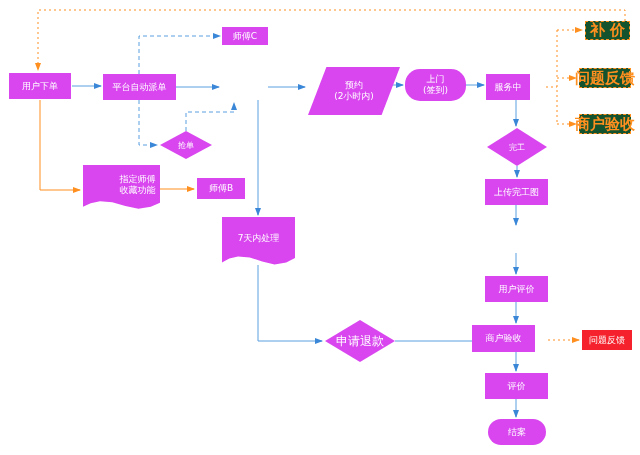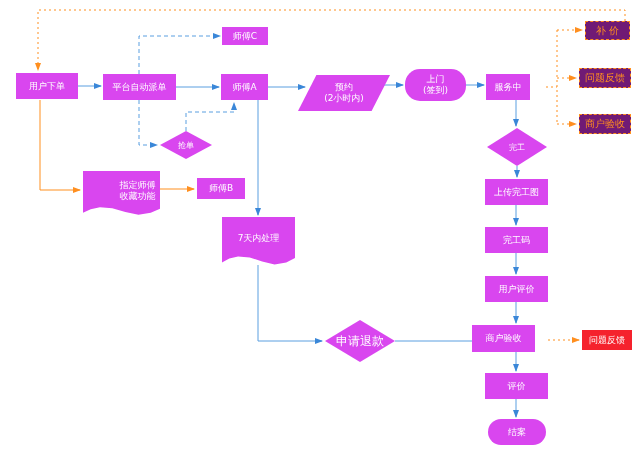--- a/index.html
+++ b/index.html
@@ -14,22 +14,22 @@
     background:#d946ef; color:#ffffff; font-size:9px; line-height:11px;
     text-align:center; white-space:nowrap;
   }
   .diamond { clip-path: polygon(50% 0, 100% 50%, 50% 100%, 0 50%); }
   .para    { clip-path: polygon(20% 0, 100% 0, 80% 100%, 0 100%); }
   .doc     { clip-path: polygon(0 0, 100% 0, 100% 82%, 88% 91%, 72% 95%, 55% 89%, 38% 81%, 22% 79%, 10% 83%, 0 91%); padding-bottom:7px; }
   .stadium { border-radius:13px; }
   .orange-box {
     position:absolute; box-sizing:border-box;
     display:flex; align-items:center; justify-content:center;
-    border:1px dashed #ff8f1f; color:#ff8f1f; background:#701a75;
-    font-size:10px; white-space:nowrap;
+    border:1px dashed #ff8f1f; color:#ff8f1f; background:#14532d;
+    font-size:15px; white-space:nowrap;font-weight:bold;
   }
   .red-box {
     position:absolute; box-sizing:border-box;
     display:flex; align-items:center; justify-content:center;
     background:#f5222d; color:#ffffff; font-size:9px; white-space:nowrap;
   }
 </style>
 </head>
 <body>
 
@@ -70,38 +70,37 @@
 
     <path d="M625,21 V10 H38 V70" stroke="#ff8f1f" stroke-dasharray="2 3" marker-end="url(#mo)"></path>
     <path d="M546,87 H557" stroke="#ff8f1f" stroke-dasharray="2 3"></path>
     <path d="M557,30 V124" stroke="#ff8f1f" stroke-dasharray="2 3"></path>
     <path d="M557,30 H582" stroke="#ff8f1f" stroke-dasharray="2 3" marker-end="url(#mo)"></path>
     <path d="M557,78 H576" stroke="#ff8f1f" stroke-dasharray="2 3" marker-end="url(#mo)"></path>
     <path d="M557,124 H576" stroke="#ff8f1f" stroke-dasharray="2 3" marker-end="url(#mo)"></path>
     <path d="M548,340 H579" stroke="#ff8f1f" stroke-dasharray="2 3" marker-end="url(#mo)"></path>
   </svg>
 
-  <div class="node" style="left:16px;top:73px;width:62px;height:26px;">用户下单</div>
+  <div class="node" style="left:9px;top:73px;width:62px;height:26px;">用户下单</div>
 
   <div class="node" style="left:103px;top:74px;width:73px;height:26px;">平台自动派单</div>
 
   <div class="node" style="left:222px;top:27px;width:46px;height:18px;">师傅C</div>
 
-  <div class="node" style="left:221px;top:74px;width:47px;height:26px;">师傅A</div>
 
   <div class="node diamond" style="left:160px;top:131px;width:52px;height:28px;font-size:8px;">抢单</div>
 
-  <div class="node doc" style="left:83px;top:171px;width:77px;height:46px;padding-left:32px;">
+  <div class="node doc" style="left:83px;top:165px;width:77px;height:46px;padding-left:32px;">
     <span>指定师傅</span>
     <span>收藏功能</span>
   </div>
 
   <div class="node" style="left:197px;top:178px;width:48px;height:21px;">师傅B</div>
 
-  <div class="node para" style="left:298px;top:67px;width:92px;height:36px;margin-top:8px;">
+  <div class="node para" style="left:308px;top:67px;width:92px;height:48px;">
     <span>预约</span>
     <span>(2小时内)</span>
   </div>
 
   <div class="node" style="left:405px;top:69px;width:61px;height:32px;border-radius:15px;">
     <span>上门</span>
     <span>(签到)</span>
   </div>
 
   <div class="node" style="left:486px;top:74px;width:44px;height:26px;">服务中</div>
@@ -109,21 +108,20 @@
   <div class="orange-box" style="left:585px;top:21px;width:45px;height:19px;">补 价</div>
 
   <div class="orange-box" style="left:579px;top:68px;width:52px;height:20px;">问题反馈</div>
 
   <div class="orange-box" style="left:579px;top:114px;width:52px;height:20px;">商户验收</div>
 
   <div class="node diamond" style="left:487px;top:128px;width:60px;height:38px;font-size:8px;">完工</div>
 
   <div class="node" style="left:485px;top:179px;width:63px;height:26px;">上传完工图</div>
 
-  <div class="node" style="left:485px;top:227px;width:63px;height:26px;">完工码</div>
 
   <div class="node" style="left:485px;top:276px;width:63px;height:26px;">用户评价</div>
 
   <div class="node" style="left:472px;top:325px;width:63px;height:27px;">商户验收</div>
 
   <div class="node" style="left:485px;top:373px;width:63px;height:26px;">评价</div>
 
   <div class="node stadium" style="left:488px;top:419px;width:58px;height:26px;">结案</div>
 
   <div class="red-box" style="left:582px;top:330px;width:50px;height:20px;">问题反馈</div>

